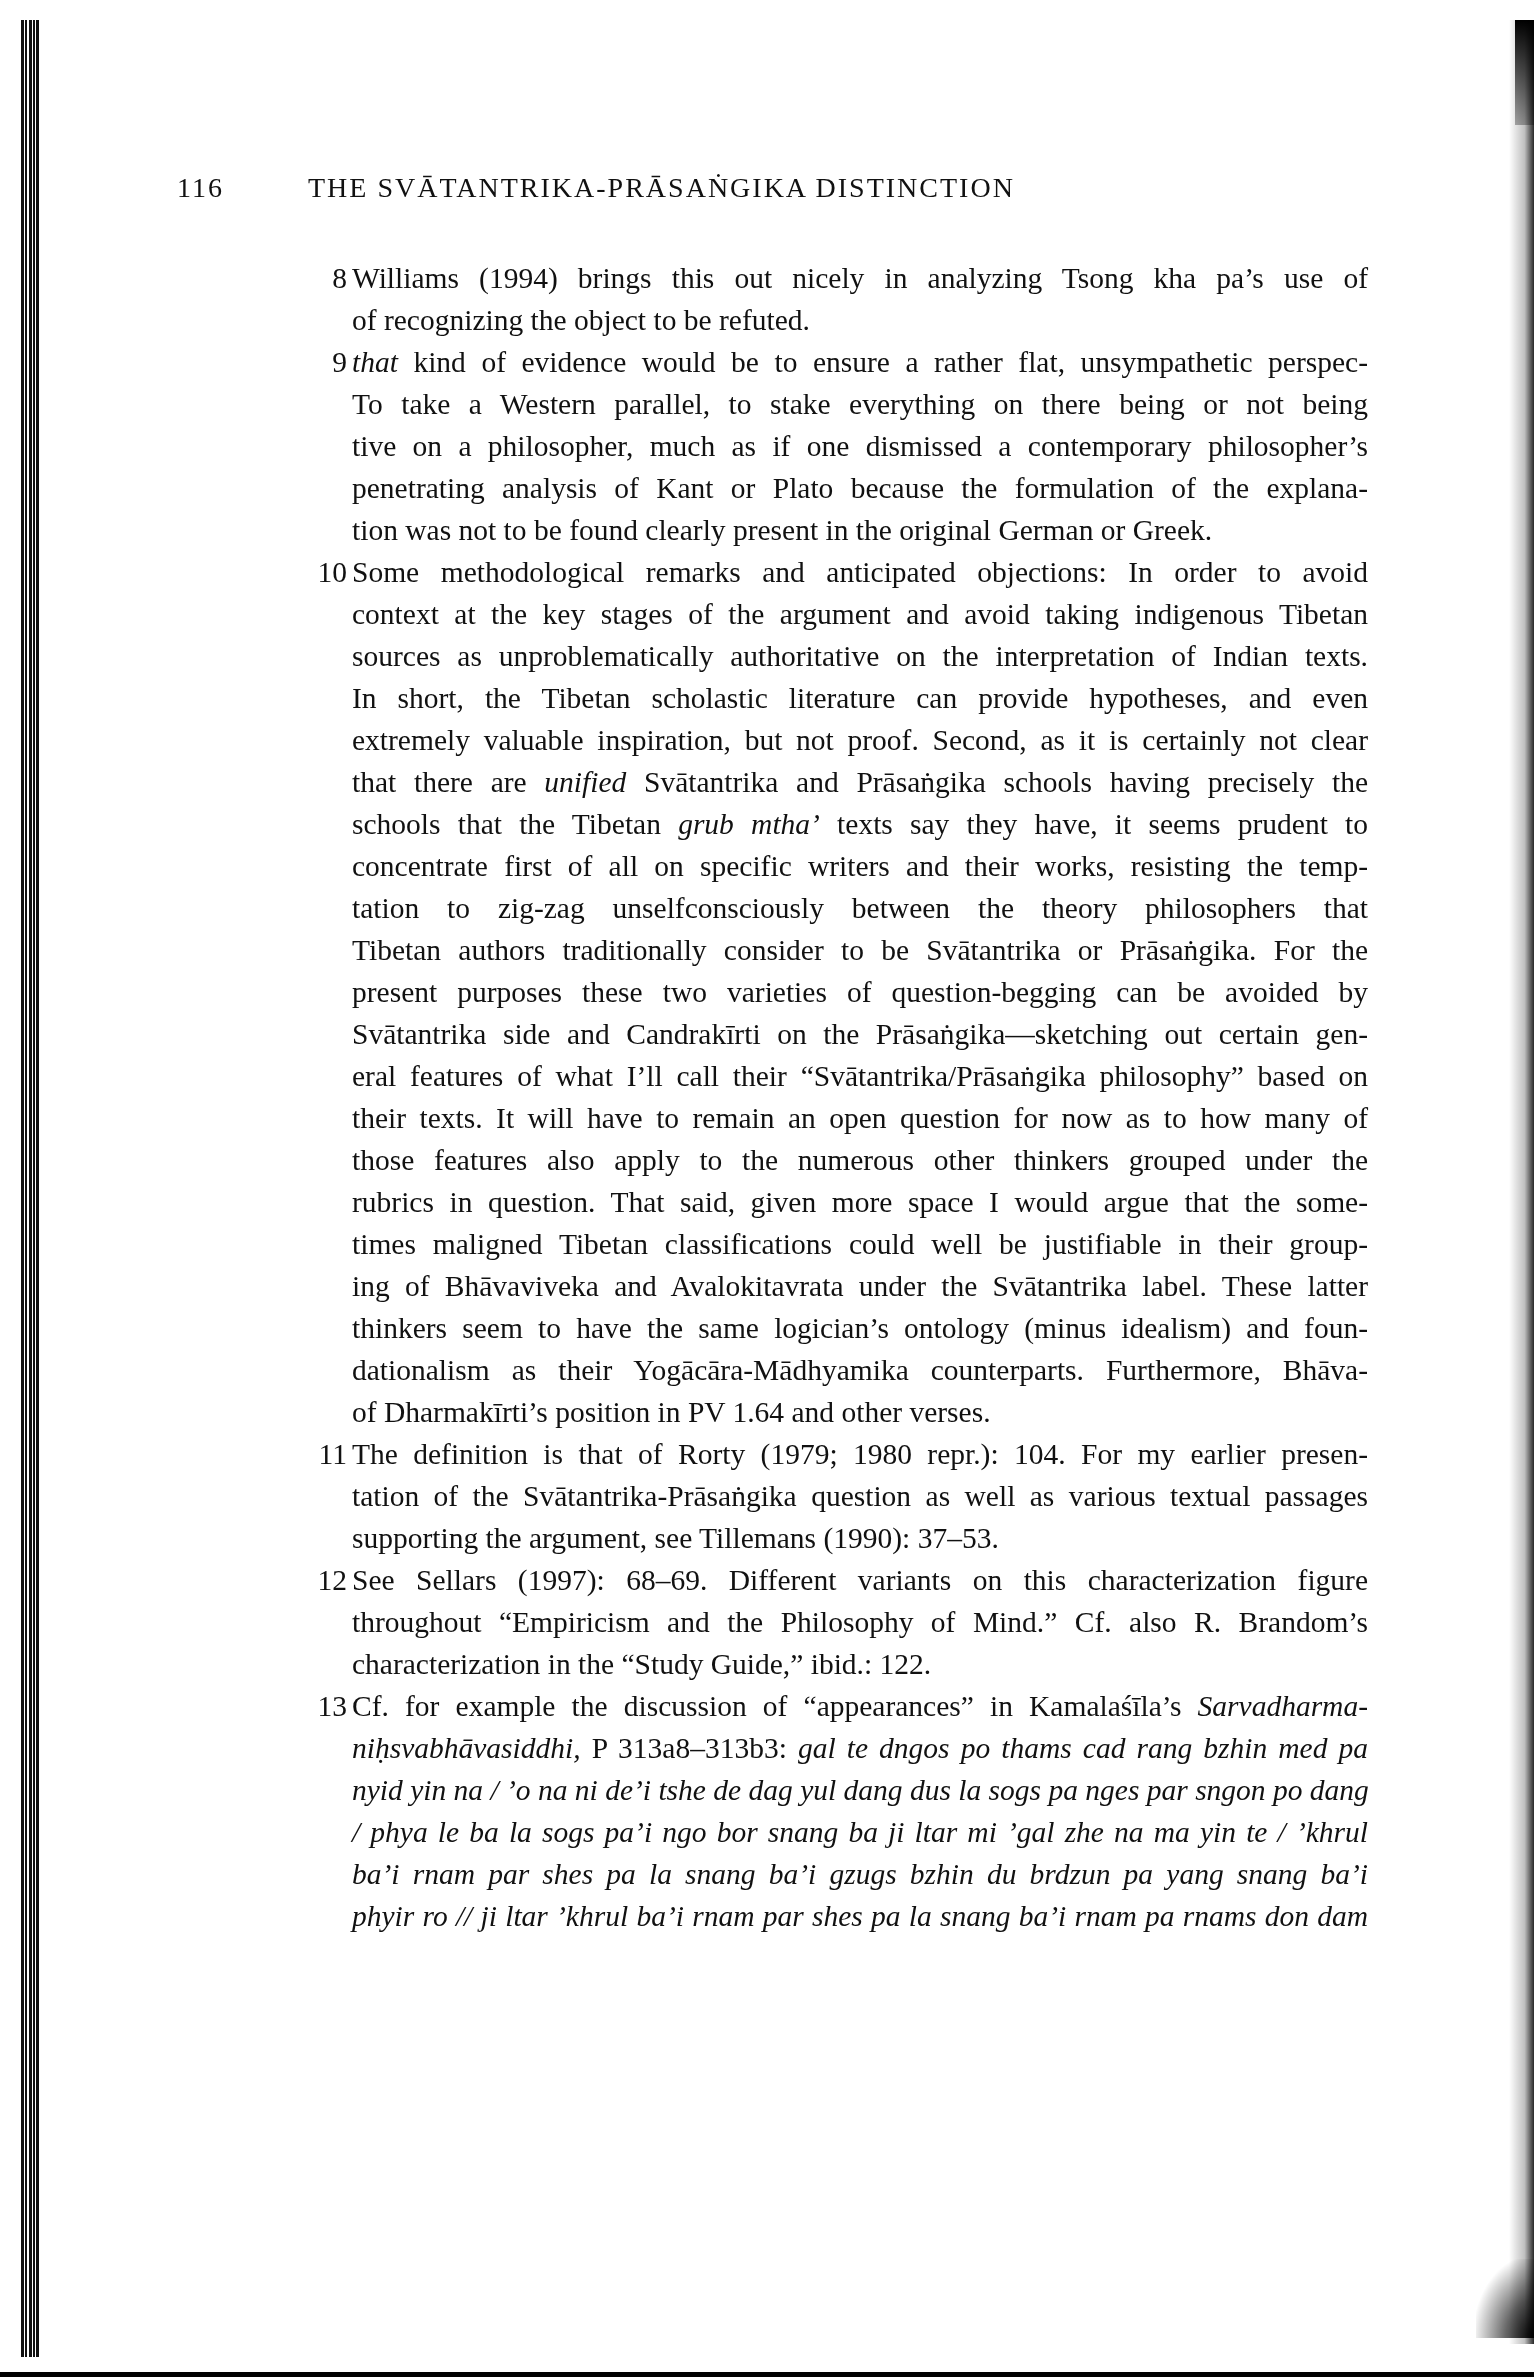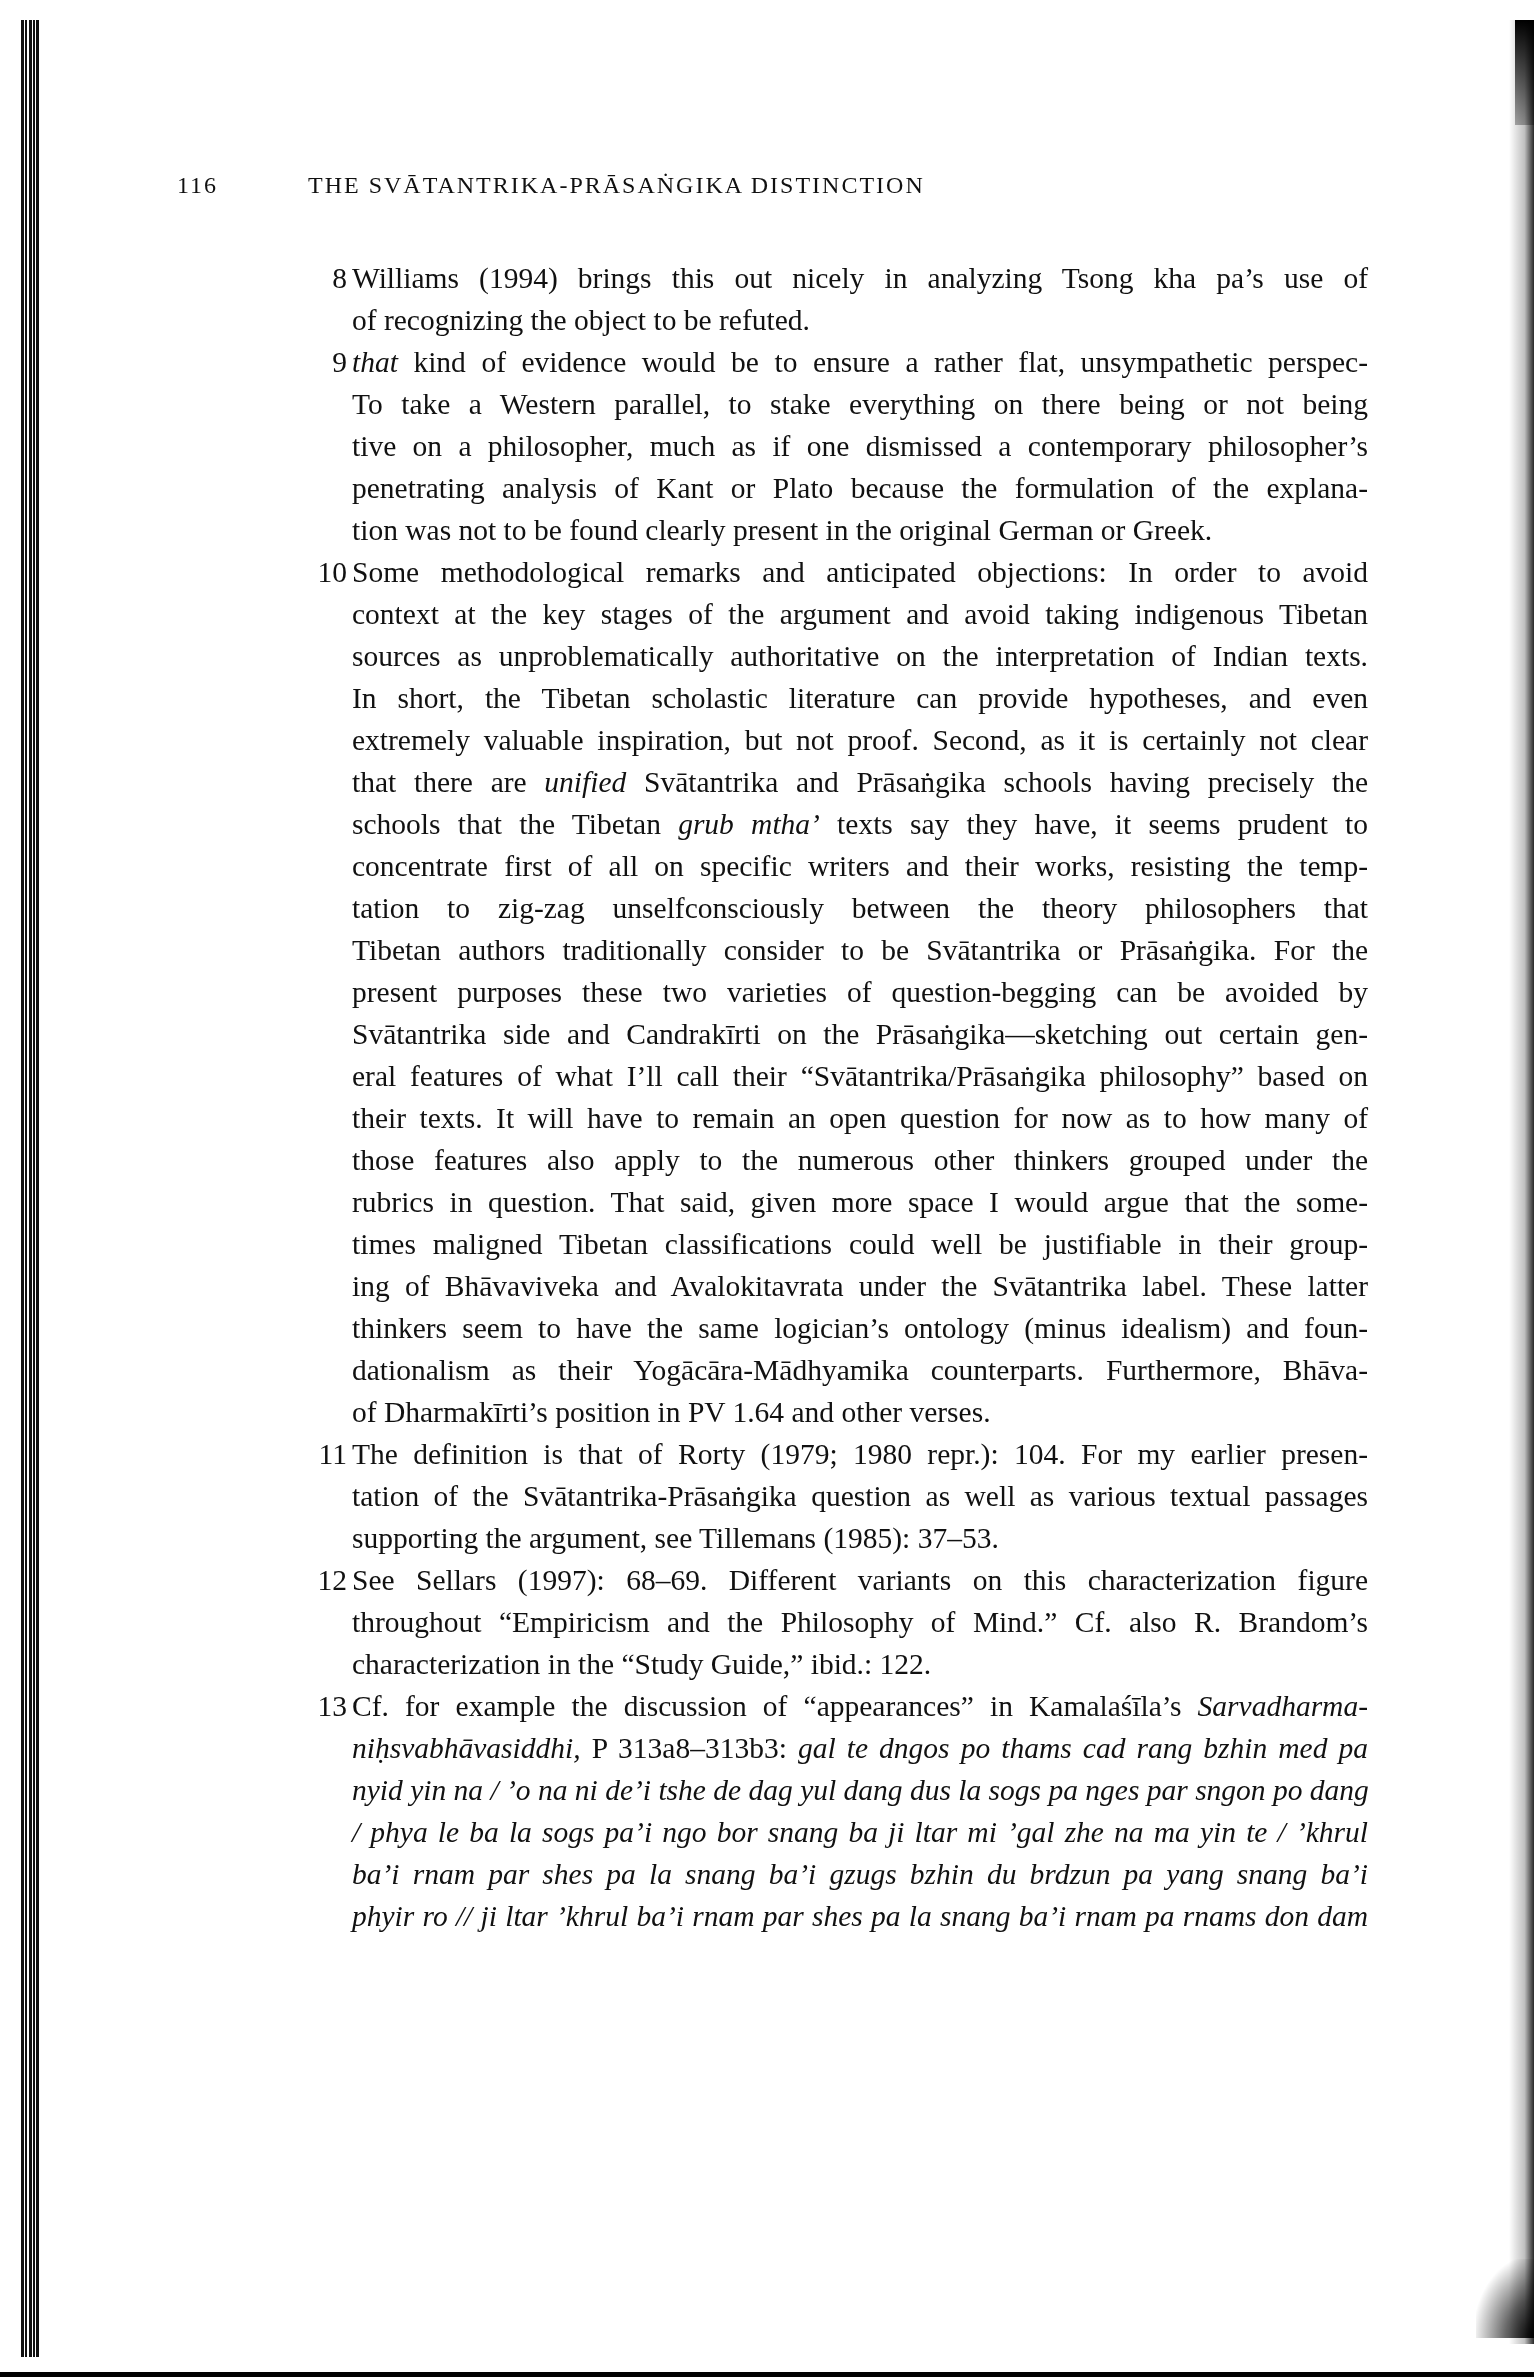--- a/index.html
+++ b/index.html
@@ -14,21 +14,21 @@
     background: linear-gradient(to right, rgba(0,0,0,0) 0%, rgba(0,0,0,0.25) 60%, rgba(0,0,0,0.9) 100%);
   }
   .corner-tr { position: absolute; right: 0; top: 19.7px; width: 19.7px; height: 105px;
     background: linear-gradient(to bottom, #000 0%, rgba(0,0,0,0.3) 100%); }
   .corner-br { position: absolute; right: 0; bottom: 39px; width: 59px; height: 79px;
     background: radial-gradient(ellipse at bottom right, #000 0%, rgba(0,0,0,0.6) 35%, rgba(0,0,0,0) 75%); }
   .bottom-bar { position: absolute; left: 0; right: 0; bottom: 0; height: 5.3px; background: #000; }
 
   .running-head {
     position: absolute; top: 172px; left: 177px; width: 1182px; height: 39px;
-    font-size: 24px; letter-spacing: 2px;
+    font-size: 28px; letter-spacing: 2px;
   }
   .page-number { position: absolute; left: 0; top: 0; }
   .running-title { position: absolute; left: 131px; top: 0; }
 
   .notes { position: absolute; top: 257px; left: 352px; width: 1016px; }
   .note { position: relative; font-size: 29.5px; line-height: 42px; text-align: justify; }
   .note-num { position: absolute; left: -43px; top: 0; width: 38px; text-align: right; }
   .line { display: block; white-space: nowrap; text-align: justify; text-align-last: justify; }
   .line.last { text-align-last: left; }
   i, .it { font-style: italic; }
@@ -86,21 +86,21 @@
       <span class="line"><span>times maligned Tibetan classifications could well be justifiable in their group-</span></span>
       <span class="line"><span>ing of Bhāvaviveka and Avalokitavrata under the Svātantrika label. These latter</span></span>
       <span class="line"><span>thinkers seem to have the same logician’s ontology (minus idealism) and foun-</span></span>
       <span class="line"><span>dationalism as their Yogācāra-Mādhyamika counterparts. Furthermore, Bhāva-</span></span>
       <span class="line last"><span>of Dharmakīrti’s position in PV 1.64 and other verses.</span></span>
     </div>
     <div class="note">
       <span class="note-num">11</span>
       <span class="line"><span>The definition is that of Rorty (1979; 1980 repr.): 104. For my earlier presen-</span></span>
       <span class="line"><span>tation of the Svātantrika-Prāsaṅgika question as well as various textual passages</span></span>
-      <span class="line last"><span>supporting the argument, see Tillemans (1985): 37–53.</span></span>
+      <span class="line last"><span>supporting the argument, see Tillemans (1990): 37–53.</span></span>
     </div>
     <div class="note">
       <span class="note-num">12</span>
       <span class="line"><span>See Sellars (1997): 68–69. Different variants on this characterization figure</span></span>
       <span class="line"><span>throughout “Empiricism and the Philosophy of Mind.” Cf. also R. Brandom’s</span></span>
       <span class="line last"><span>characterization in the “Study Guide,” ibid.: 122.</span></span>
     </div>
     <div class="note">
       <span class="note-num">13</span>
       <span class="line"><span>Cf. for example the discussion of “appearances” in Kamalaśīla’s </span><span class="it">Sarvadharma-</span></span>

